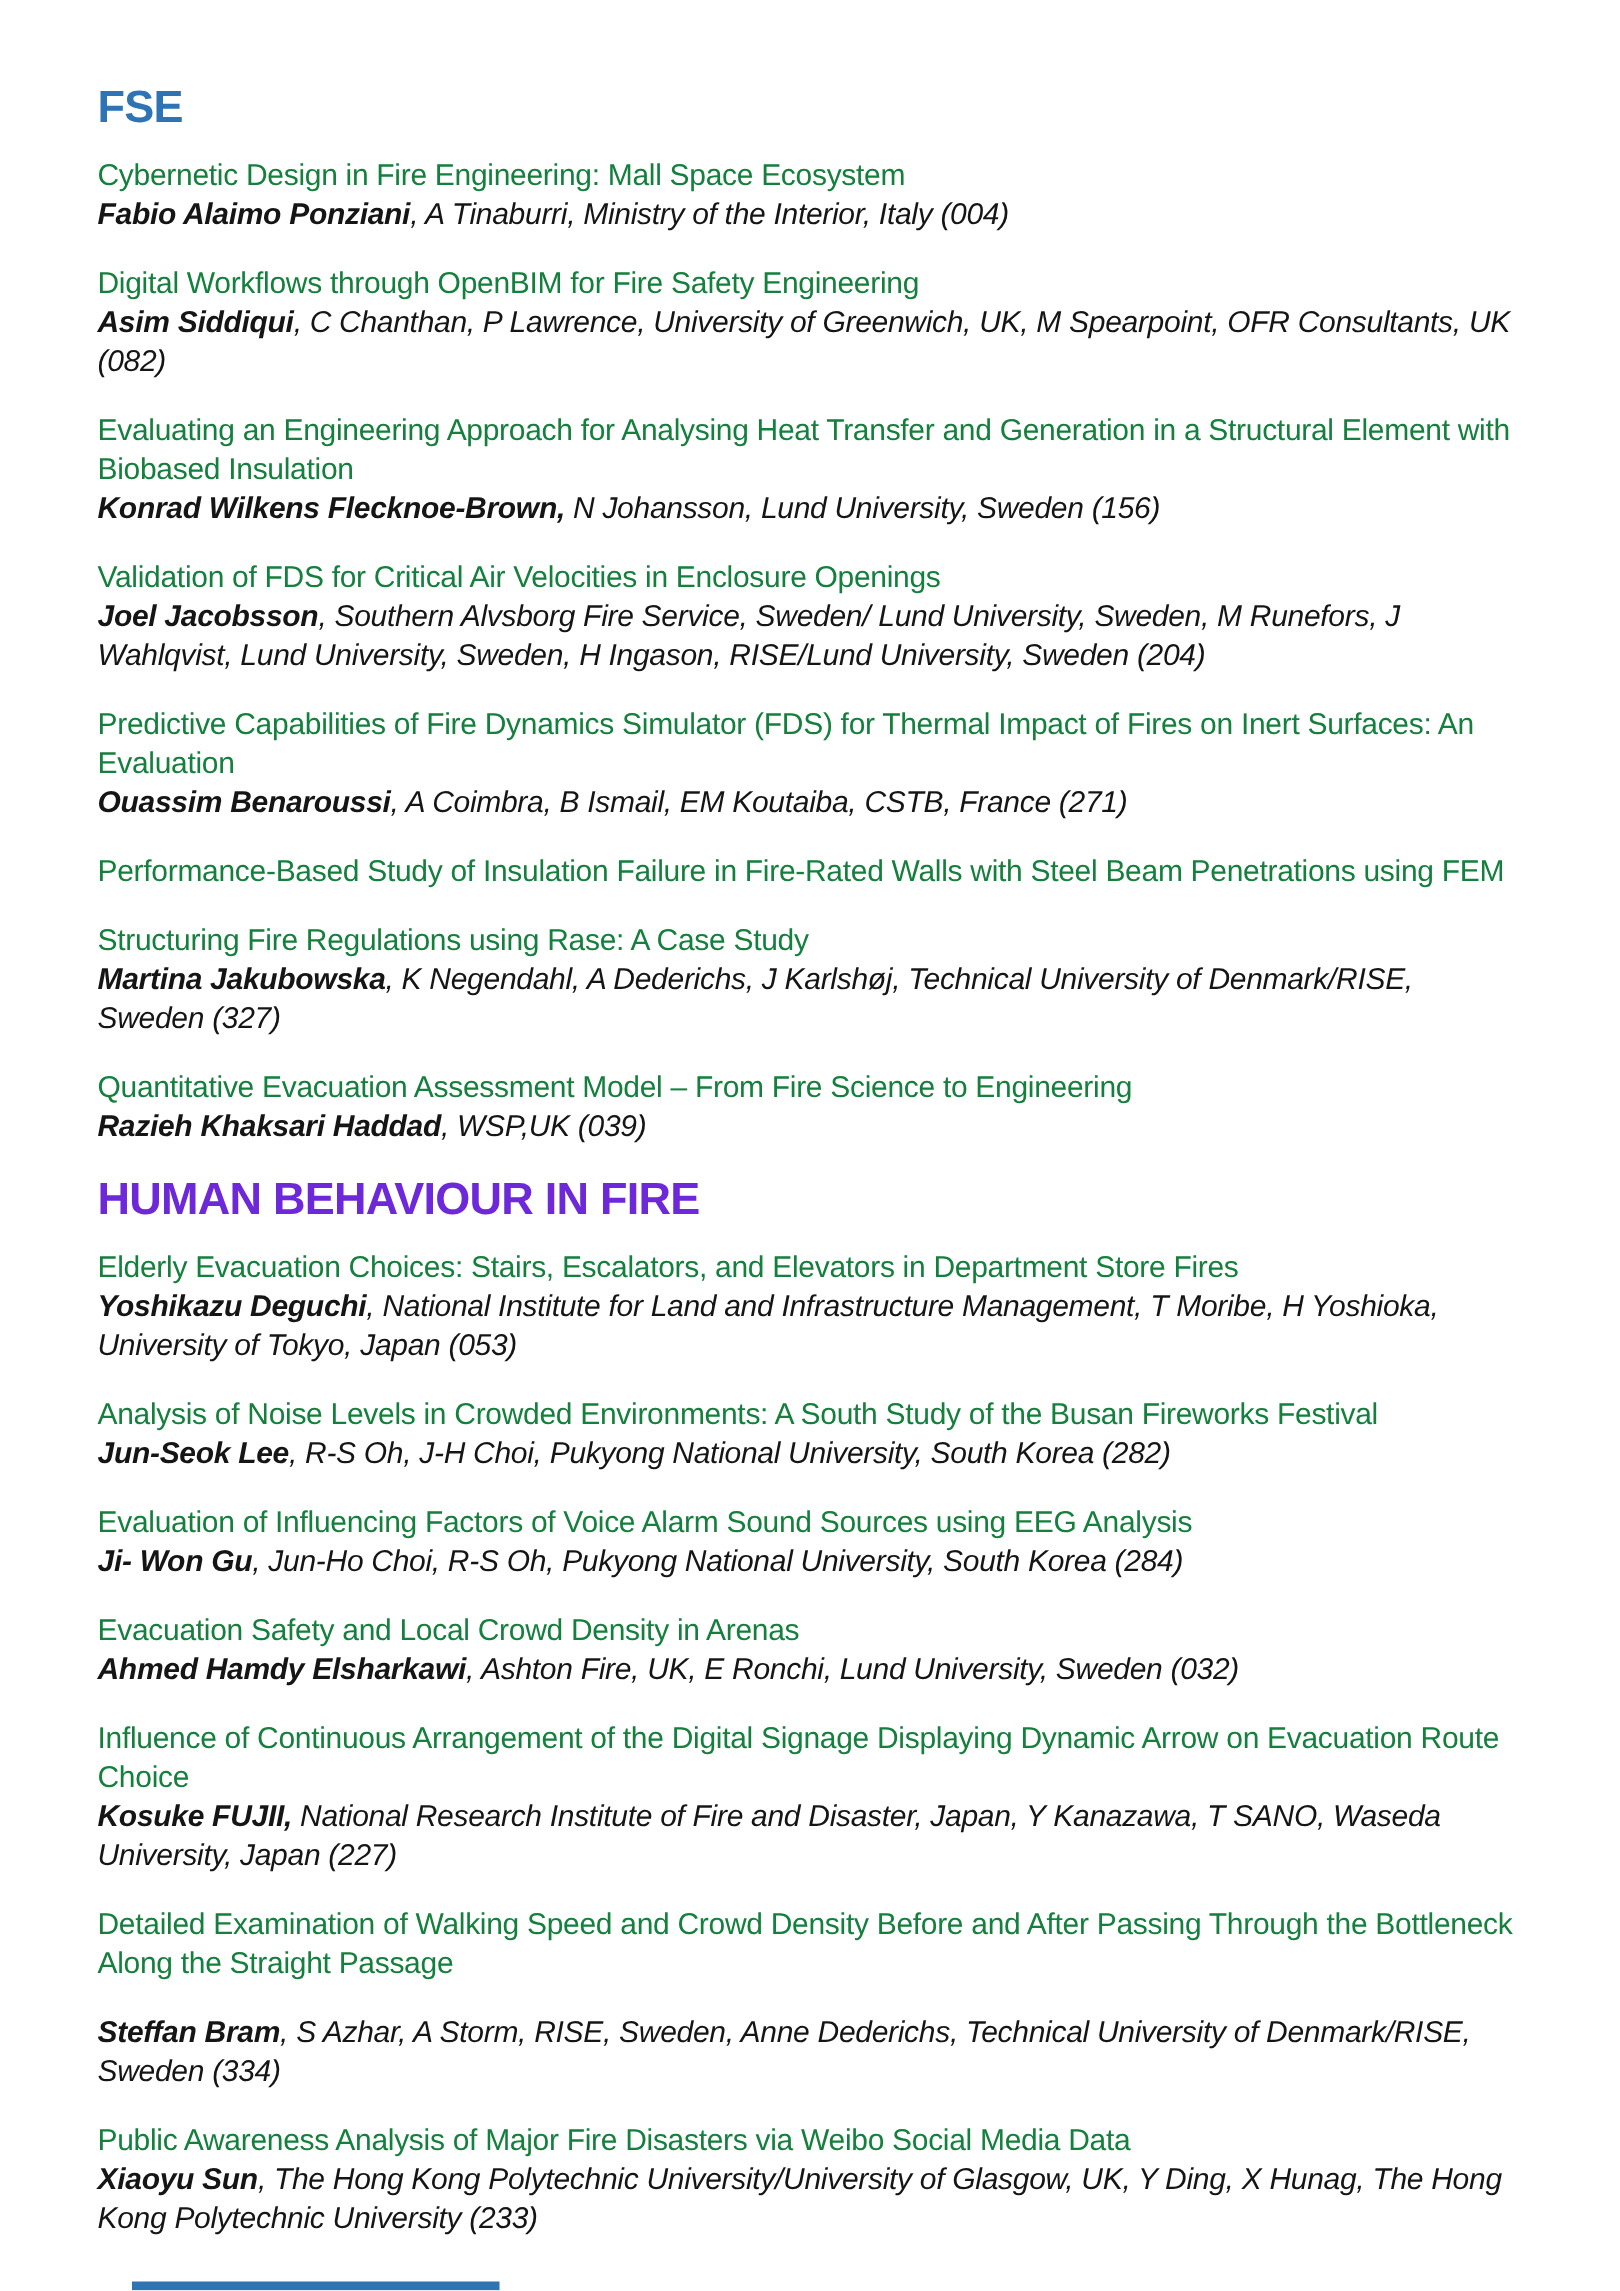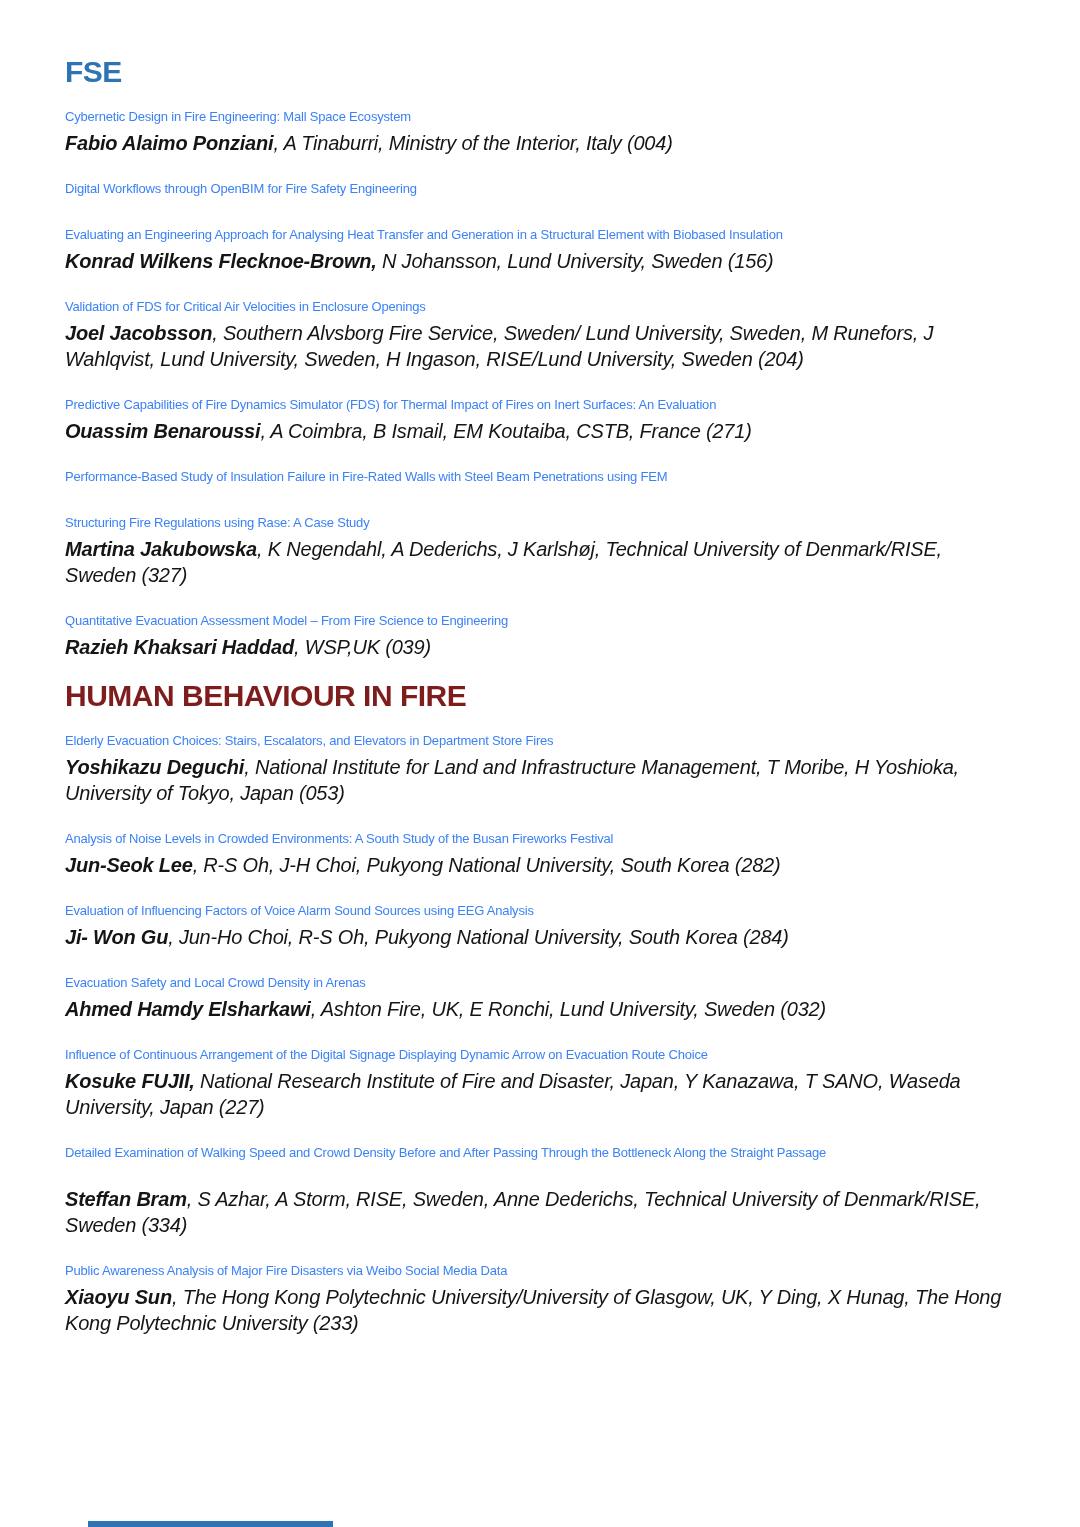--- a/index.html
+++ b/index.html
@@ -26,24 +26,24 @@
     letter-spacing: -0.5px;
   }
   h2.section-heading + .paper-list { margin-top: 0; }
   .section + .section h2.section-heading { margin-top: 18px; }
   .paper {
     margin: 0 0 20px 0;
     max-width: 950px;
   }
   .paper-title {
     margin: 0;
-    font-size: 13px;
+    font-size: 20px;
     line-height: 26px;
     letter-spacing: -0.2px;
-    color: #3b82f6;
+    color: #15803d;
   }
   .paper-authors {
     margin: 0;
     font-size: 20px;
     line-height: 26px;
     letter-spacing: -0.2px;
     font-style: italic;
     color: #151515;
   }
   .lead-author { font-weight: bold; }
@@ -63,20 +63,21 @@
   <section class="section">
     <h2 class="section-heading" style="color: rgb(46, 116, 181);">FSE</h2>
     <div class="paper-list">
   <div class="paper">
     <p class="paper-title">Cybernetic Design in Fire Engineering: Mall Space Ecosystem</p>
     <p class="paper-authors"><span class="lead-author">Fabio Alaimo Ponziani</span><span class="coauthors">, A Tinaburri, Ministry of the Interior, Italy (004)</span></p>
   </div>
 
   <div class="paper">
     <p class="paper-title">Digital Workflows through OpenBIM for Fire Safety Engineering</p>
+    <p class="paper-authors"><span class="lead-author">Asim Siddiqui</span><span class="coauthors">, C Chanthan, P Lawrence, University of Greenwich, UK, M Spearpoint, OFR Consultants, UK (082)</span></p>
   </div>
 
   <div class="paper">
     <p class="paper-title">Evaluating an Engineering Approach for Analysing Heat Transfer and Generation in a Structural Element with Biobased Insulation</p>
     <p class="paper-authors"><span class="lead-author">Konrad Wilkens Flecknoe-Brown,</span><span class="coauthors"> N Johansson, Lund University, Sweden (156)</span></p>
   </div>
 
   <div class="paper">
     <p class="paper-title">Validation of FDS for Critical Air Velocities in Enclosure Openings</p>
     <p class="paper-authors"><span class="lead-author">Joel Jacobsson</span><span class="coauthors">, Southern Alvsborg Fire Service, Sweden/ Lund University, Sweden, M Runefors, J Wahlqvist, Lund University, Sweden, H Ingason, RISE/Lund University, Sweden (204)</span></p>
@@ -97,21 +98,21 @@
   </div>
 
   <div class="paper">
     <p class="paper-title">Quantitative Evacuation Assessment Model – From Fire Science to Engineering</p>
     <p class="paper-authors"><span class="lead-author">Razieh Khaksari Haddad</span><span class="coauthors">, WSP,UK (039)</span></p>
   </div>
 </div>
   </section>
 
   <section class="section">
-    <h2 class="section-heading" style="color: #7f1d1d;">HUMAN BEHAVIOUR IN FIRE</h2>
+    <h2 class="section-heading" style="color: #6d28d9;">HUMAN BEHAVIOUR IN FIRE</h2>
     <div class="paper-list">
   <div class="paper">
     <p class="paper-title">Elderly Evacuation Choices: Stairs, Escalators, and Elevators in Department Store Fires</p>
     <p class="paper-authors"><span class="lead-author">Yoshikazu Deguchi</span><span class="coauthors">, National Institute for Land and Infrastructure Management,  T Moribe, H Yoshioka, University of Tokyo, Japan (053)</span></p>
   </div>
 
   <div class="paper">
     <p class="paper-title">Analysis of Noise Levels in Crowded Environments: A South Study of the Busan Fireworks Festival</p>
     <p class="paper-authors"><span class="lead-author">Jun-Seok Lee</span><span class="coauthors">, R-S Oh, J-H Choi, Pukyong National University, South Korea (282)</span></p>
   </div>

